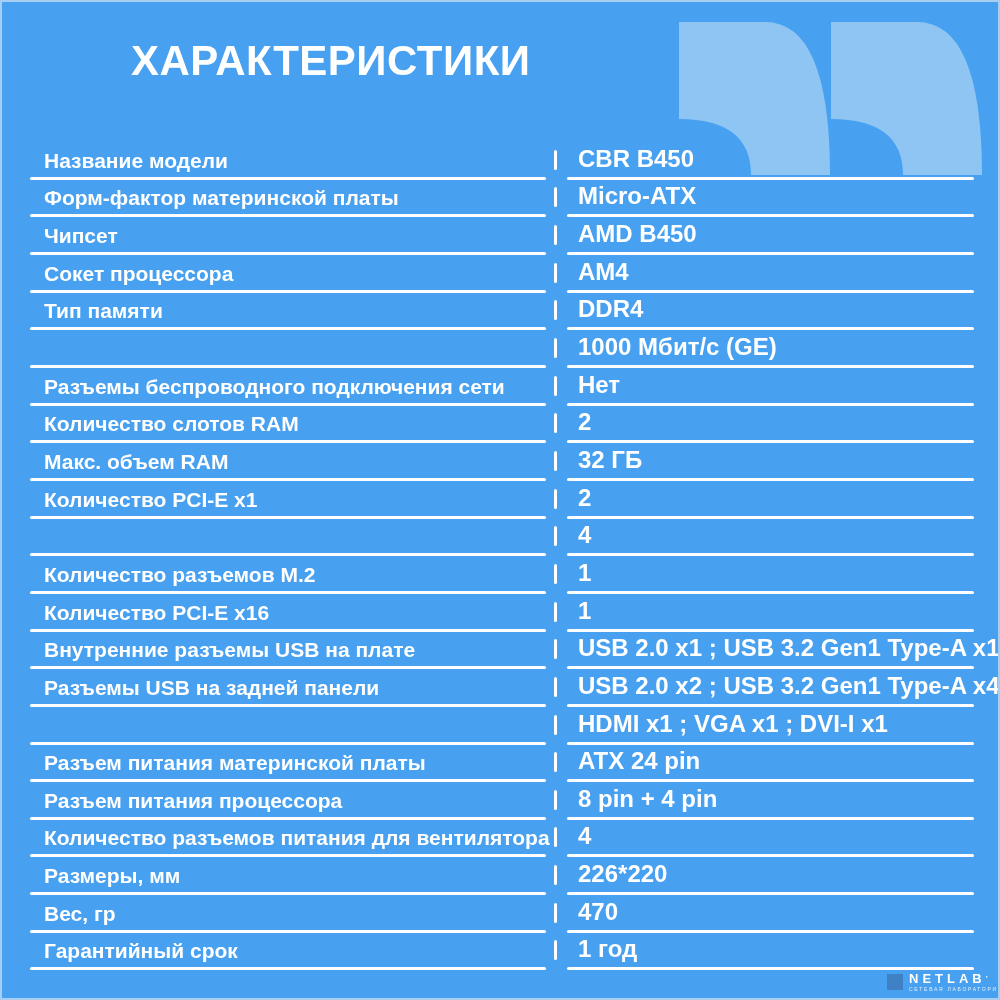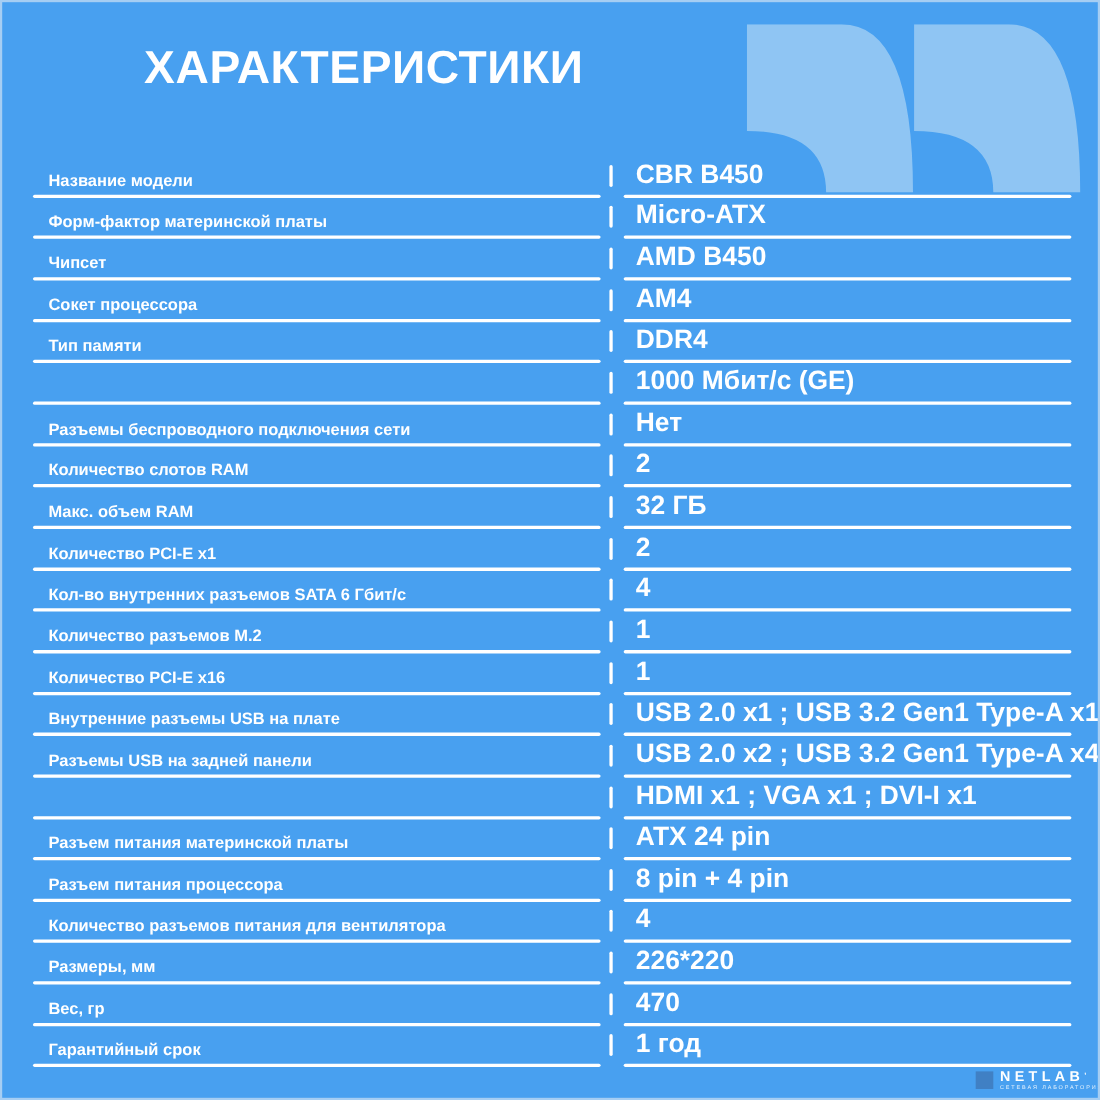--- a/index.html
+++ b/index.html
@@ -43,21 +43,21 @@
     left:0;top:140px;
     width:1000px;
   }
   .row{
     position:relative;
     height:37.66px;
   }
   .row .label{
     position:absolute;
     left:42px;bottom:7px;
-    font-size:15px;
+    font-size:21px;
     font-weight:600;
     color:var(--text);
     white-space:nowrap;
   }
   .row .value{
     position:absolute;
     left:576px;bottom:7px;
     font-size:24px;
     font-weight:600;
     color:var(--text);
@@ -205,21 +205,20 @@
 
   <div class="row">
     <span class="label">Количество PCI-E x1</span>
     <span class="line line-left"></span>
     <span class="tick"></span>
     <span class="line line-right"></span>
     <span class="value">2</span>
   </div>
 
   <div class="row">
-    <span class="label">Кол-во внутренних разъемов SATA 6 Гбит/с</span>
     <span class="line line-left"></span>
     <span class="tick"></span>
     <span class="line line-right"></span>
     <span class="value">4</span>
   </div>
 
   <div class="row">
     <span class="label">Количество разъемов M.2</span>
     <span class="line line-left"></span>
     <span class="tick"></span>

